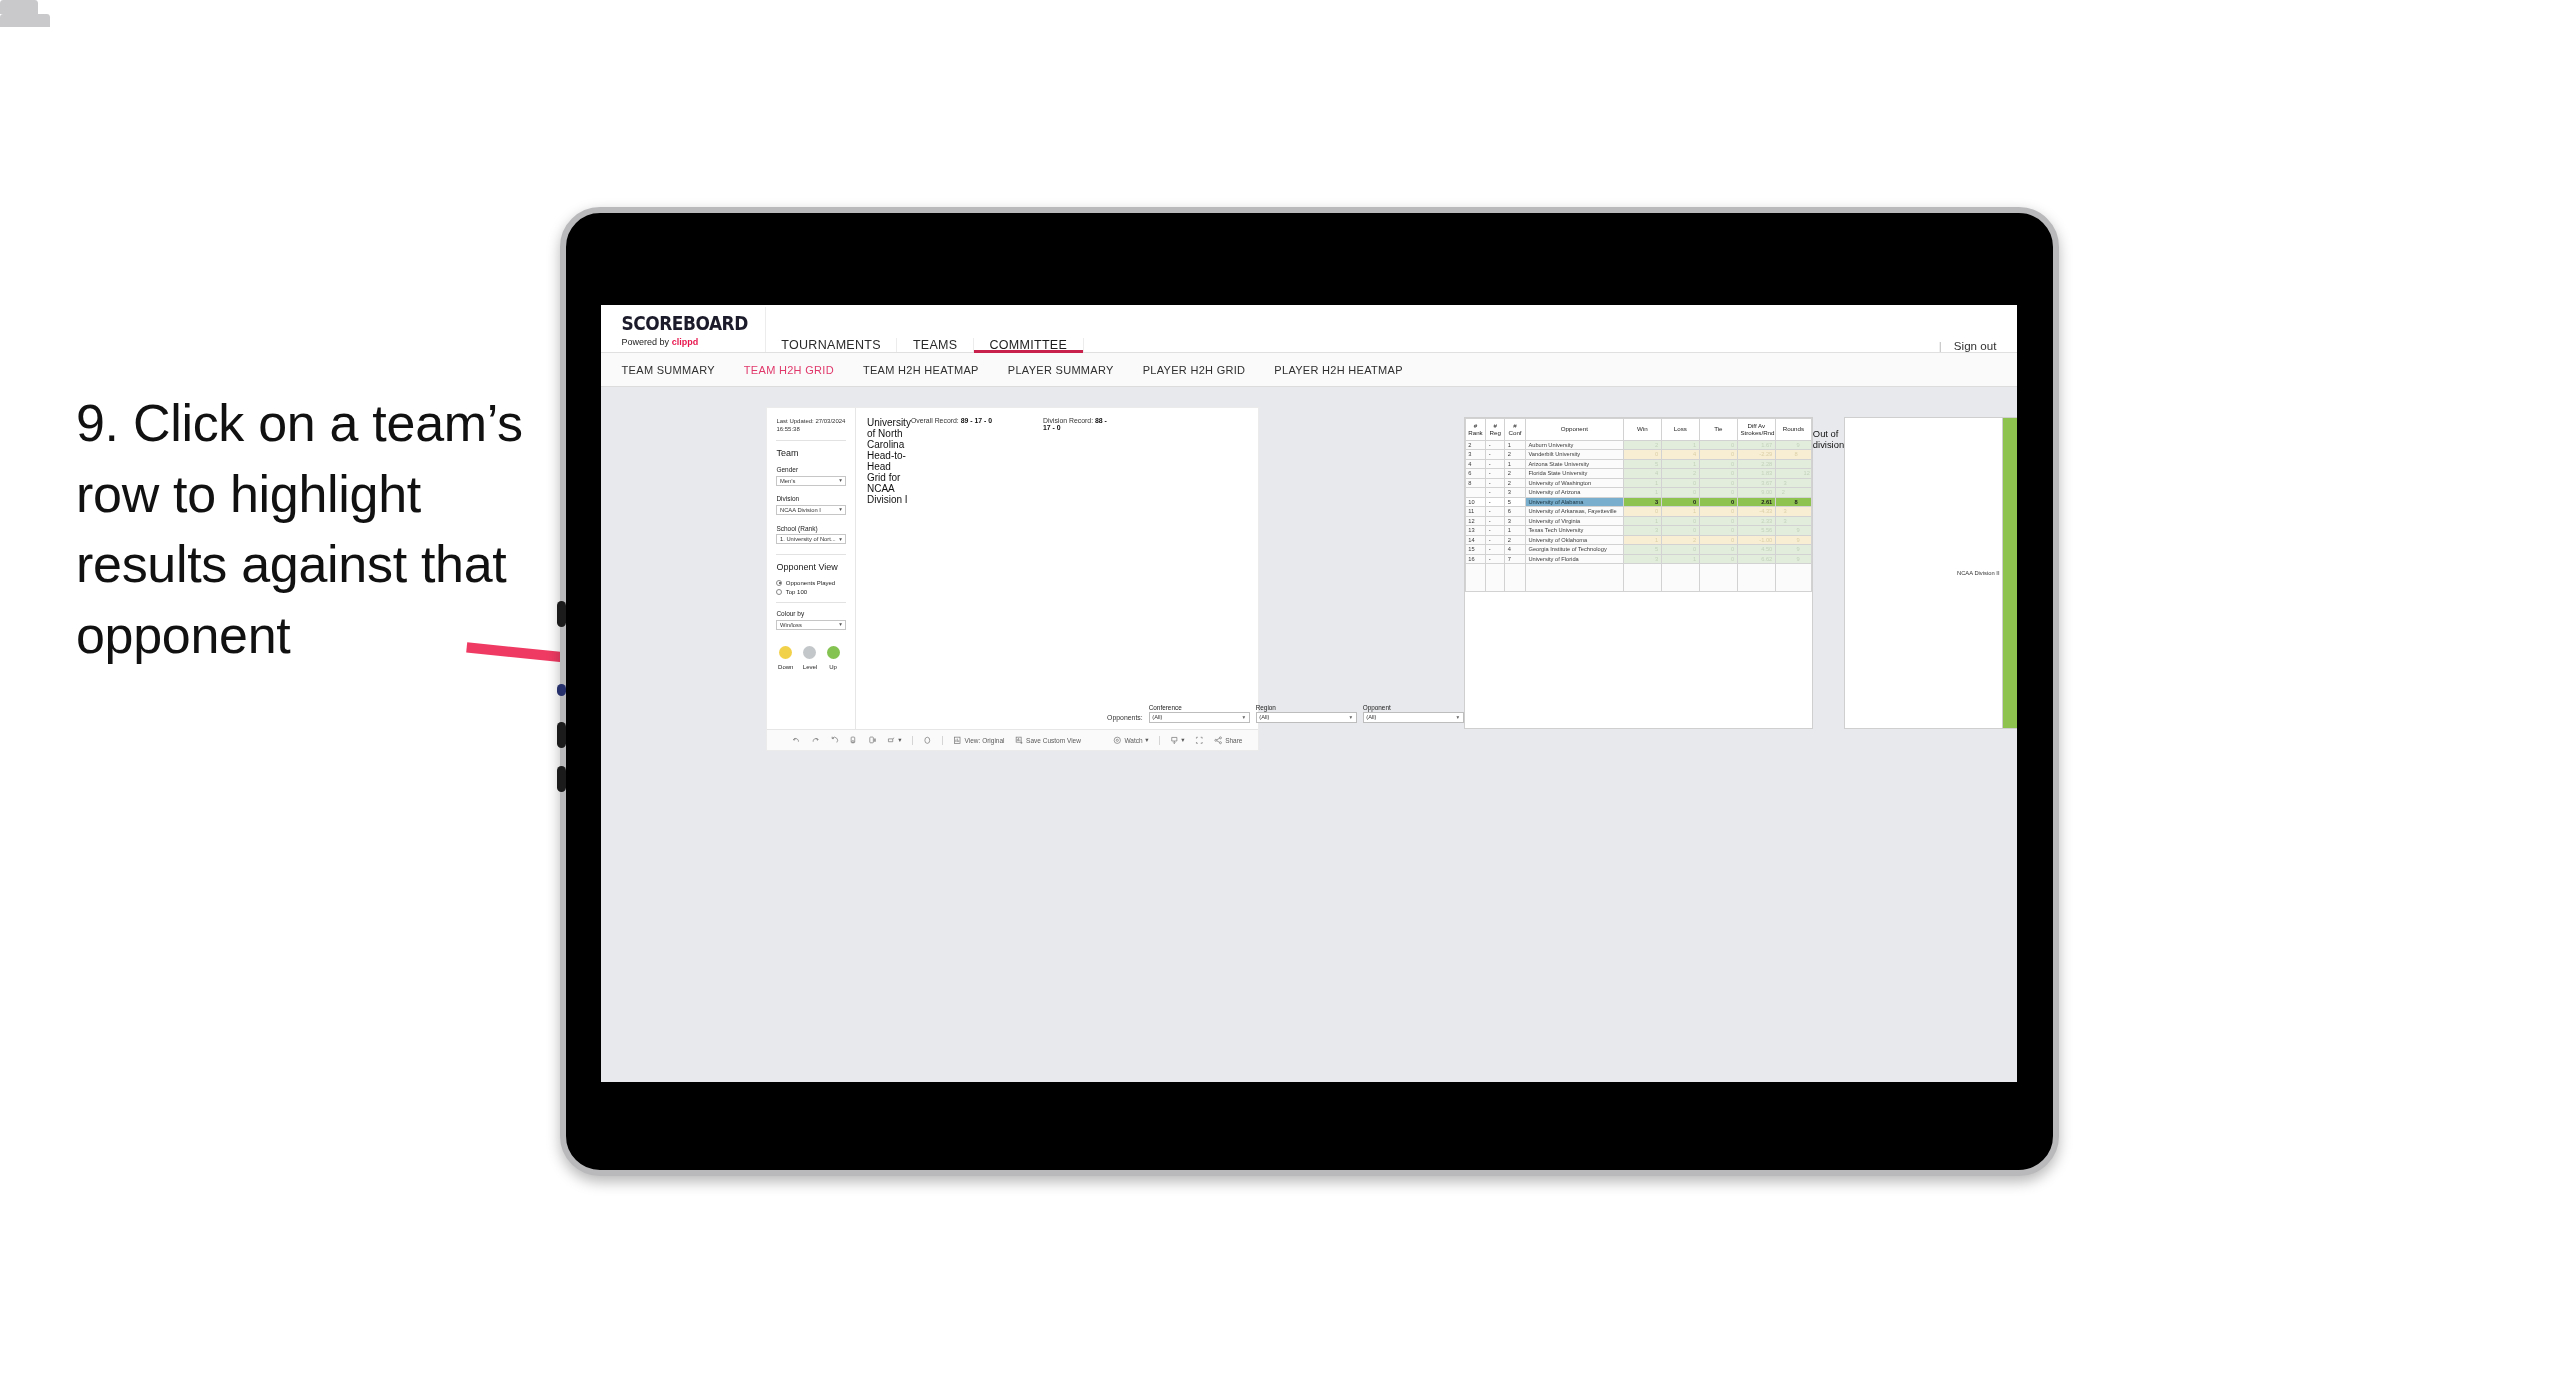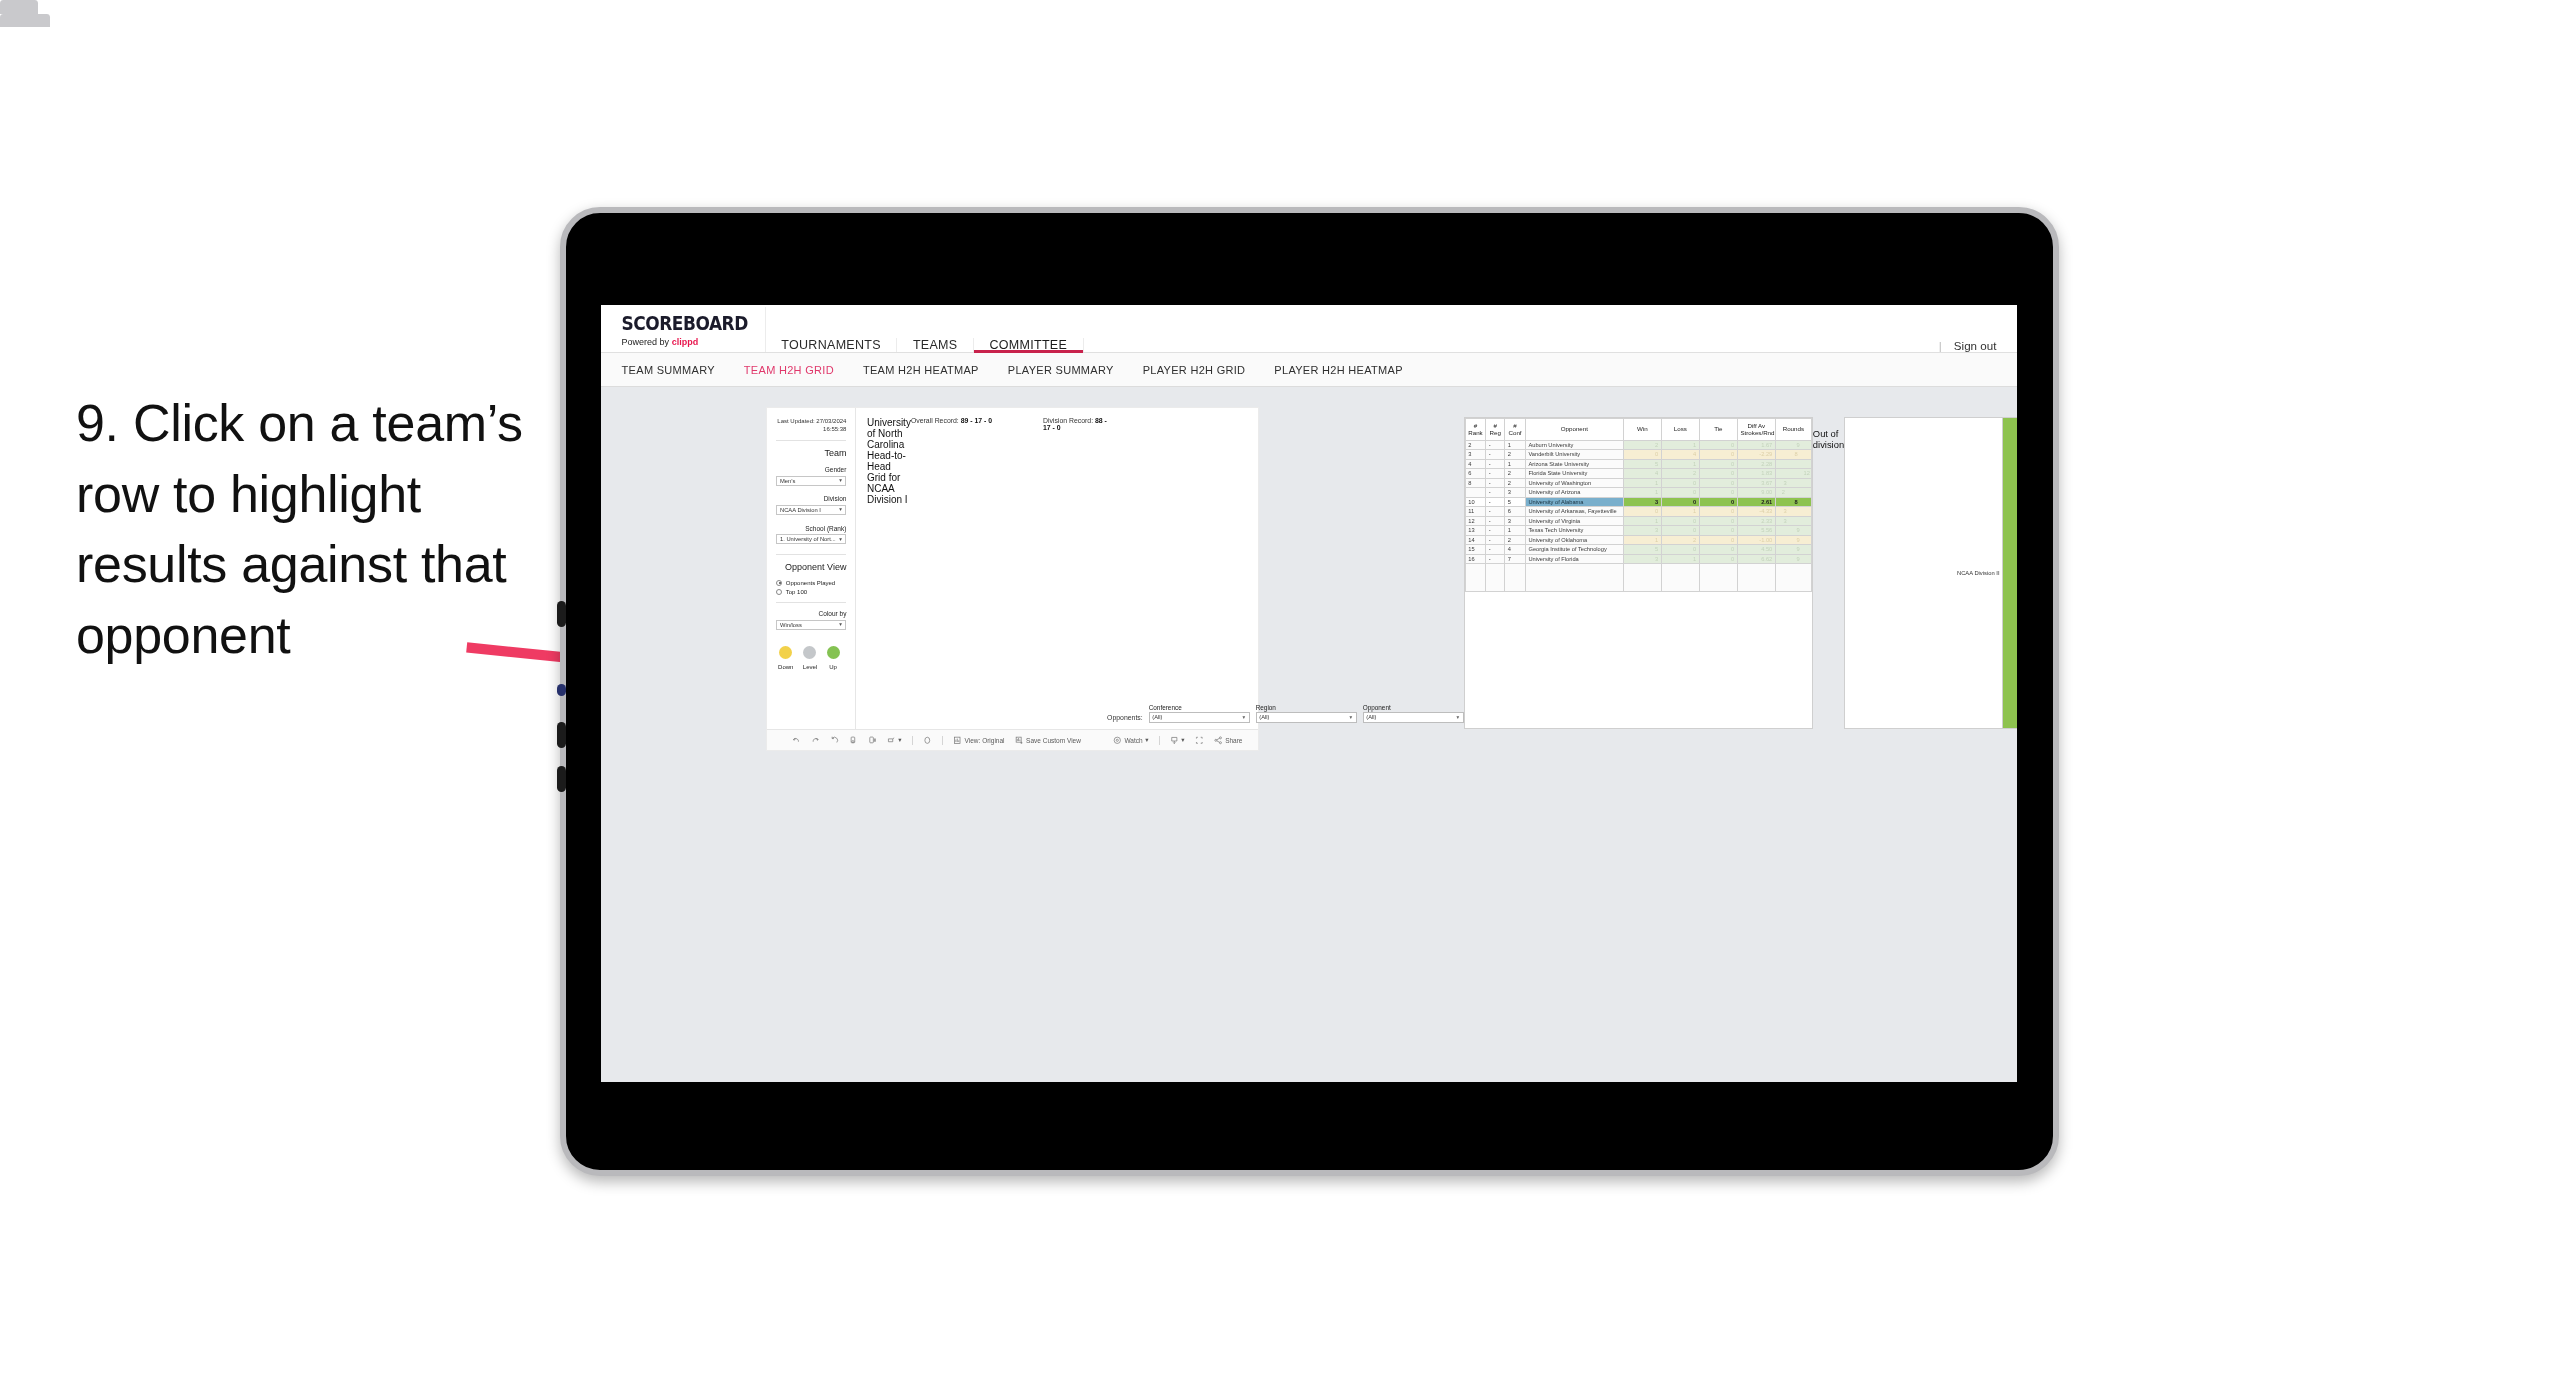--- a/index.html
+++ b/index.html
@@ -92,21 +92,21 @@
   
   .sheet {
     position:absolute; left:166px; top:103px;
     width:491px; height:342px; background:#fff;
     display:flex; flex-direction:column;
     box-shadow: 0 0 0 0.9px #ececec;
   }
   .sheet-body { display:flex; flex:1; min-height:0; }
 
   
-  .lpanel { width:89px; padding:8.6px 8.6px 6.9px 9.4px; border-right:0.9px solid #e6e6e6;text-align:right; }
+  .lpanel { width:89px; padding:8.6px 8.6px 6.9px 9.4px; border-right:0.9px solid #e6e6e6; }
   .lastupd { font-size:6px; color:#333; line-height:1.35; }
   .hr { height:0.9px; background:#e2e2e2; margin:6.9px 0 7.7px; }
   .sec-title { font-size:9px; color:#1b1b1b; margin-bottom:7.7px; }
   .fld-label { font-size:6.5px; color:#222; margin-bottom:2.6px; }
   .dd {
     height:10.3px; border:0.9px solid #c6c6c6; background:#fff;
     font-size:5.8px; color:#333; display:flex; align-items:center;
     padding:0 2.6px; position:relative; margin-bottom:9.4px;
   }
   .dd .caret { position:absolute; right:2.6px; font-size:4.7px; color:#555; }

